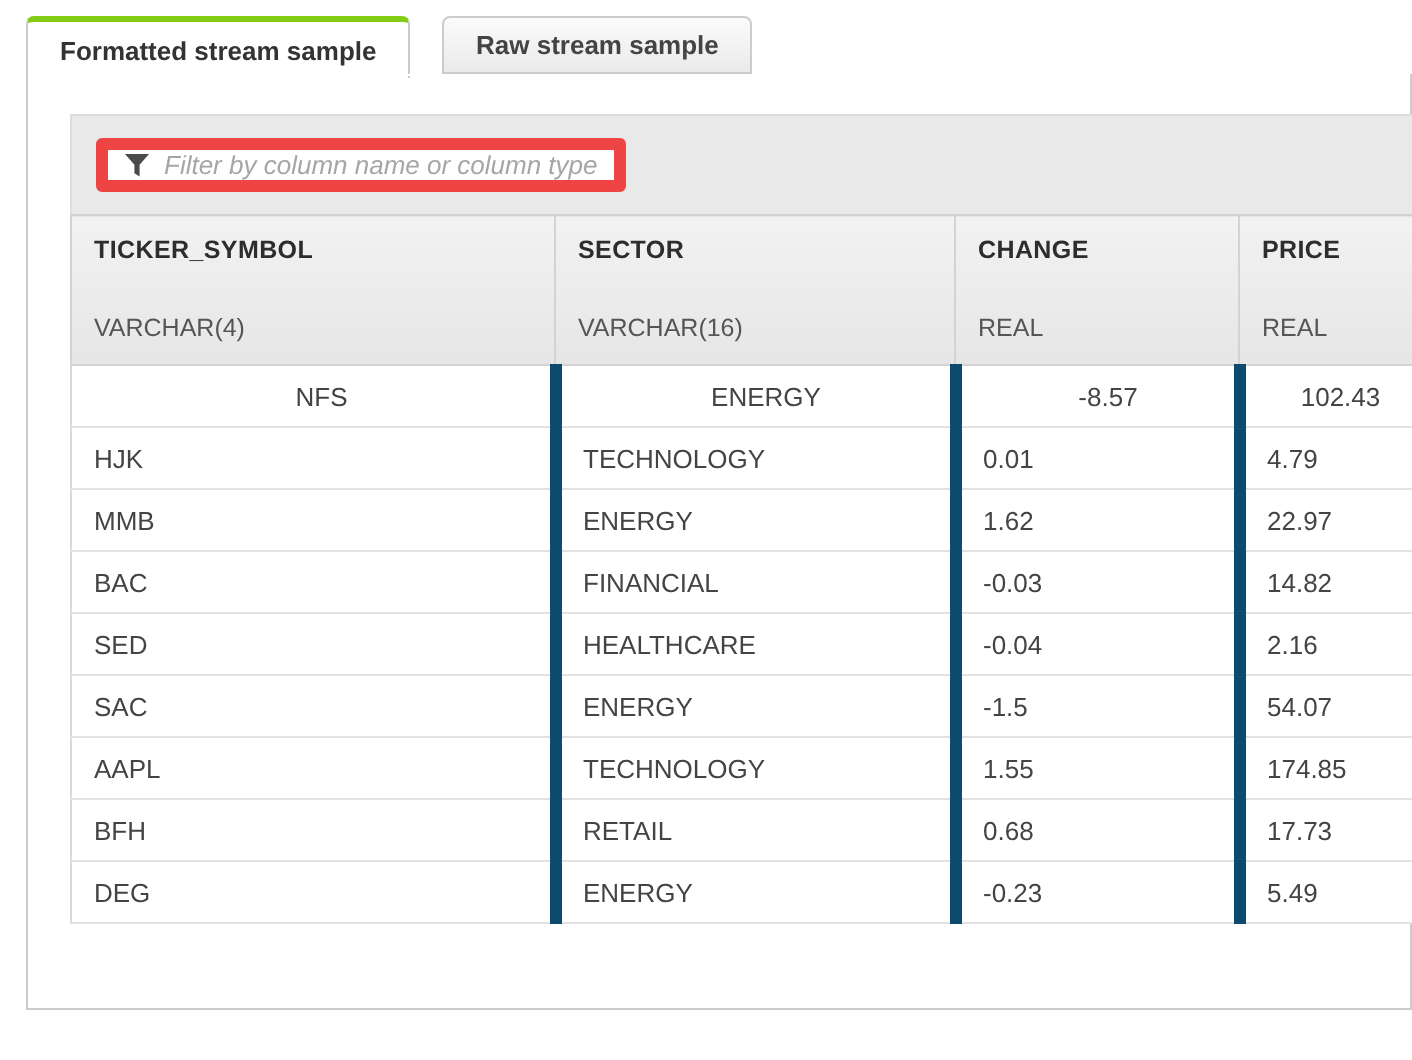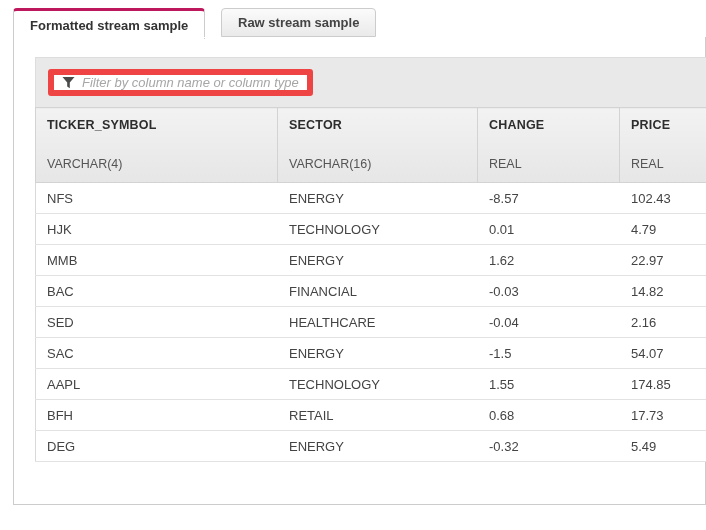--- a/index.html
+++ b/index.html
@@ -37,21 +37,21 @@
     padding: 0 16px;
     border-top-left-radius: 4px;
     border-top-right-radius: 4px;
     white-space: nowrap;
     cursor: pointer;
   }
   .tab.active {
     left: 0;
     background: #ffffff;
     border: 1px solid #cccccc;
-    border-top: 3px solid #be185d;
+    border-top: 3px solid #84cc16;
     border-bottom: none;
     height: 31px;
     z-index: 3;
     color: #333333;
   }
   .tab.inactive {
     left: 208px;
     background: linear-gradient(to bottom, #fbfbfb 0%, #eaeaea 100%);
     border: 1px solid #cccccc;
     border-bottom: 1px solid #cccccc;
@@ -179,33 +179,34 @@
   .col-type {
     display: block;
     font-weight: normal;
     font-size: 12.5px;
     color: #555555;
     line-height: 17px;
     margin-top: 23px;
   }
   table.grid tbody td {
     border-bottom: 1px solid #e2e2e2;
-    border-left: 1px solid #0c4a6e;
+    border-left: 6px solid #0c4a6e;
     border-right: 1px solid #ffffff;
     padding: 0 0 0 11px;
     height: 30px;
     color: #444444;
     font-size: 13px;
     background: #ffffff;
     overflow: hidden;
     white-space: nowrap;
     text-overflow: ellipsis;
   }
   table.grid tbody tr:first-child td {
     border-top: none;
+    text-align: center;
   }
   table.grid tbody td:first-child {
     border-left: 1px solid #d9d9d9;
   }
   table.grid tbody td:last-child {
     border-right: 1px solid #d9d9d9;
   }
 </style>
 </head>
 <body>
@@ -305,21 +306,21 @@
           </tr>
           <tr>
             <td>BFH</td>
             <td>RETAIL</td>
             <td>0.68</td>
             <td>17.73</td>
           </tr>
           <tr>
             <td>DEG</td>
             <td>ENERGY</td>
-            <td>-0.32</td>
+            <td>-0.23</td>
             <td>5.49</td>
           </tr>
         </tbody>
       </table>
     </div>
 
   </div>
 </div>
 
 <div id="active-tab-mask"></div>

